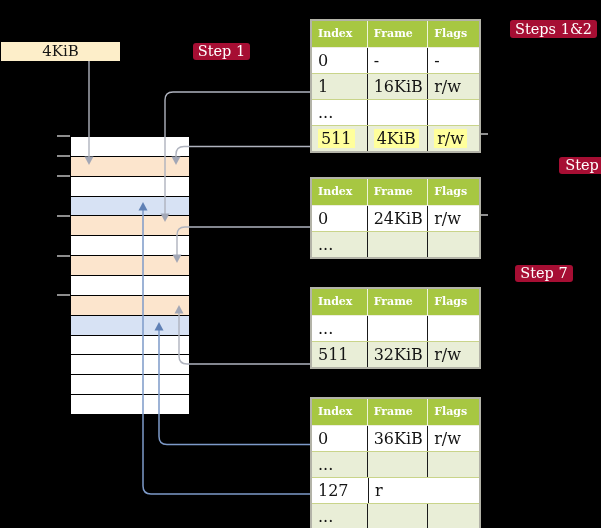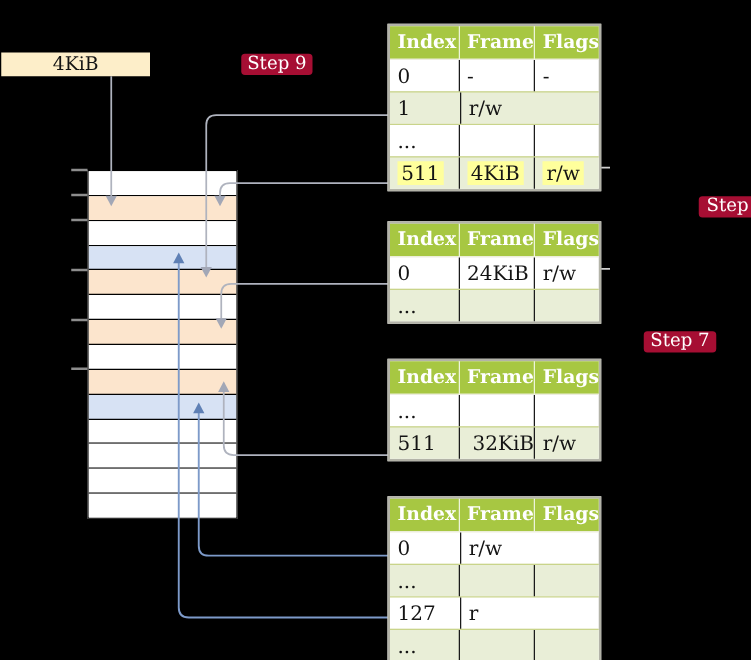--- a/index.html
+++ b/index.html
@@ -16,38 +16,39 @@
   .memory{position:absolute;left:70px;top:136px;width:120px;height:279px;border:1px solid #000;
           box-sizing:border-box;display:flex;flex-direction:column;background:#fff;}
   .mrow{flex:1;border-bottom:1px solid #000;}
   .mrow:last-child{border-bottom:none;}
   .tick{position:absolute;left:57px;width:13px;height:2px;background:#8d8d8d;}
   .ptable{position:absolute;left:310px;width:171px;border:2px solid #b3b3a8;box-sizing:border-box;background:#fff;}
   .trow{display:flex;height:26px;box-sizing:border-box;}
   .thead{background:#a7c742;}
   .tcell{box-sizing:border-box;padding-left:6px;font-size:16px;line-height:25px;color:#141414;
           overflow:hidden;white-space:nowrap;}
-  .thead .tcell{color:#fff;font-weight:bold;font-size:15px;border-left:1px solid rgba(255,255,255,.8);}
+  .thead .tcell{color:#fff;font-weight:bold;font-size:11px;border-left:1px solid rgba(255,255,255,.8);}
   .thead .tcell:first-child{border-left:none;}
   .trow.body .tcell{border-left:1px solid #1a1a1a;}
   .trow.body .tcell:first-child{border-left:none;}
   .trow.body{border-top:1px solid #c9d48a;}
   .trow.body.first{border-top:1px solid #ededde;}
   .trow.shade{background:#e9eed7;}
   .hl{background:#ffff9c;padding:0 3px;}
   #arrows{position:absolute;left:0;top:0;pointer-events:none;}
 </style>
 </head>
 <body>
 
 <div id="canvas">
 
   <div class="frame-label">4KiB</div>
 
-  <div class="badge" id="b-step0">Step 9</div>
+  <div class="badge" id="b-step0">Step 1</div>
+  <div class="badge" id="b-steps12">Steps 1&amp;2</div>
   <div class="badge" id="b-step3">Step 3</div>
   <div class="badge" id="b-step4">Step 7</div>
 
   <div class="memory" id="memory">
       <div class="mrow" style="background: rgb(255, 255, 255);"></div>
       <div class="mrow" style="background: rgb(252, 229, 205);"></div>
       <div class="mrow" style="background: rgb(255, 255, 255);"></div>
       <div class="mrow" style="background: rgb(215, 226, 244);"></div>
       <div class="mrow" style="background: rgb(252, 229, 205);"></div>
       <div class="mrow" style="background: rgb(255, 255, 255);"></div>
@@ -100,20 +101,21 @@
         <div class="tcell" style="width: 62px;">Frame</div>
         <div class="tcell" style="width: 53px;">Flags</div>
       </div>
       <div class="trow body first">
         <div class="tcell" style="width: 56px;">0</div>
         <div class="tcell" style="width: 62px;">-</div>
         <div class="tcell" style="width: 53px;">-</div>
       </div>
       <div class="trow body shade">
         <div class="tcell" style="width: 56px;">1</div>
+        <div class="tcell" style="width: 62px;">16KiB</div>
         <div class="tcell" style="width: 53px;">r/w</div>
       </div>
       <div class="trow body">
         <div class="tcell" style="width: 56px;">...</div>
         <div class="tcell" style="width: 62px;"></div>
         <div class="tcell" style="width: 53px;"></div>
       </div>
       <div class="trow body shade">
         <div class="tcell" style="width: 56px;"><span class="hl">511</span></div>
         <div class="tcell" style="width: 62px;"><span class="hl">4KiB</span></div>
@@ -143,32 +145,33 @@
         <div class="tcell" style="width: 62px;">Frame</div>
         <div class="tcell" style="width: 53px;">Flags</div>
       </div>
       <div class="trow body first">
         <div class="tcell" style="width: 56px;">...</div>
         <div class="tcell" style="width: 62px;"></div>
         <div class="tcell" style="width: 53px;"></div>
       </div>
       <div class="trow body shade">
         <div class="tcell" style="width: 56px;">511</div>
-        <div class="tcell" style="width: 62px; text-align: right;">32KiB</div>
+        <div class="tcell" style="width: 62px;">32KiB</div>
         <div class="tcell" style="width: 53px;">r/w</div>
       </div>
     </div>
     <div class="ptable" style="top: 397px;">
       <div class="trow thead">
         <div class="tcell" style="width: 56px;">Index</div>
         <div class="tcell" style="width: 62px;">Frame</div>
         <div class="tcell" style="width: 53px;">Flags</div>
       </div>
       <div class="trow body first">
         <div class="tcell" style="width: 56px;">0</div>
+        <div class="tcell" style="width: 62px;">36KiB</div>
         <div class="tcell" style="width: 53px;">r/w</div>
       </div>
       <div class="trow body shade">
         <div class="tcell" style="width: 56px;">...</div>
         <div class="tcell" style="width: 62px;"></div>
         <div class="tcell" style="width: 53px;"></div>
       </div>
       <div class="trow body">
         <div class="tcell" style="width: 56px;">127</div>
         <div class="tcell" style="width: 53px;">r</div>

